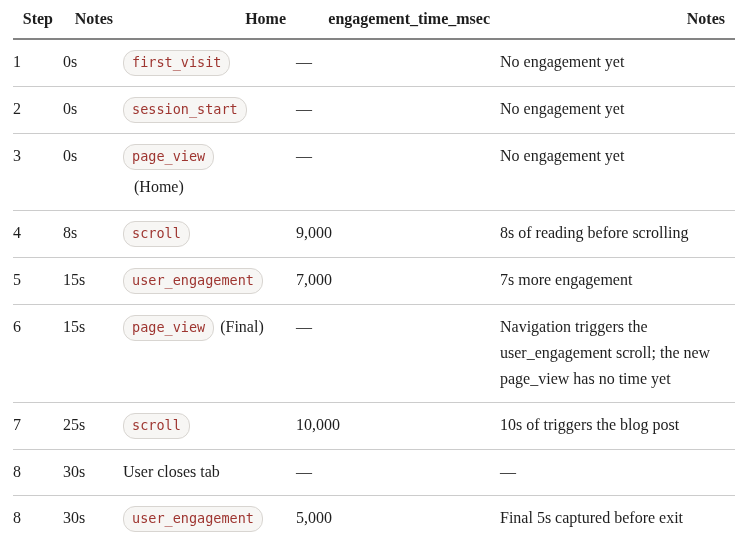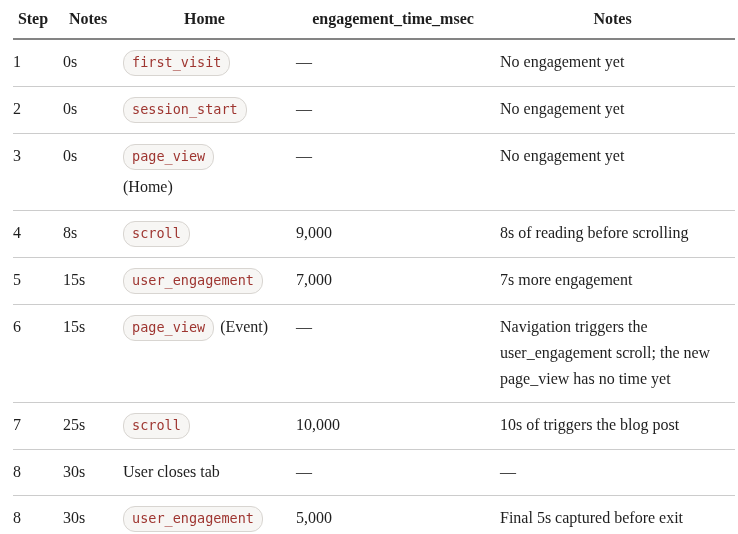--- a/index.html
+++ b/index.html
@@ -31,21 +31,21 @@
     border-collapse: collapse;
     table-layout: fixed;
     width: 722px;
   }
   col.c-step { width: 50px; }
   col.c-time { width: 60px; }
   col.c-event { width: 173px; }
   col.c-eng { width: 204px; }
   col.c-notes { width: 235px; }
   th {
-    text-align: center;
+    text-align: right;
     vertical-align: top;
     font-weight: bold;
     font-size: 16px;
     line-height: 20px;
     color: var(--text);
     padding: 6px 10px 9px 0;
     border-bottom: 2px solid var(--header-rule);
     white-space: nowrap;
   }
   td {
@@ -63,21 +63,21 @@
     line-height: 19px;
     color: var(--badge-text);
     background: var(--badge-bg);
     border: 1px solid var(--badge-border);
     border-radius: 12px;
     padding: 2px 8px 3px 8px;
     white-space: nowrap;
     vertical-align: baseline;
   }
   .event-suffix-inline { margin-left: 6px; }
-  .event-suffix-block { line-height: 26px; margin-top: 4px; }
+  .event-suffix-block { line-height: 26px; margin-top: 4px; margin-left: 11px; }
 </style>
 </head>
 <body>
 
 <div class="table-wrap">
   <table class="events-table">
     <colgroup>
       <col class="c-step">
         <col class="c-time">
         <col class="c-event">
@@ -125,21 +125,21 @@
         <tr>
           <td>5</td>
           <td>15s</td>
           <td><span class="code-badge">user_engagement</span></td>
           <td>7,000</td>
           <td>7s more engagement</td>
         </tr>
         <tr>
           <td>6</td>
           <td>15s</td>
-          <td><span class="code-badge">page_view</span><span class="event-suffix-inline">(Event)</span></td>
+          <td><span class="code-badge">page_view</span><span class="event-suffix-inline">(Final)</span></td>
           <td>—</td>
           <td>Navigation triggers the user_engagement scroll; the new page_view has no time yet</td>
         </tr>
         <tr>
           <td>7</td>
           <td>25s</td>
           <td><span class="code-badge">scroll</span></td>
           <td>10,000</td>
           <td>10s of triggers the blog post</td>
         </tr>

